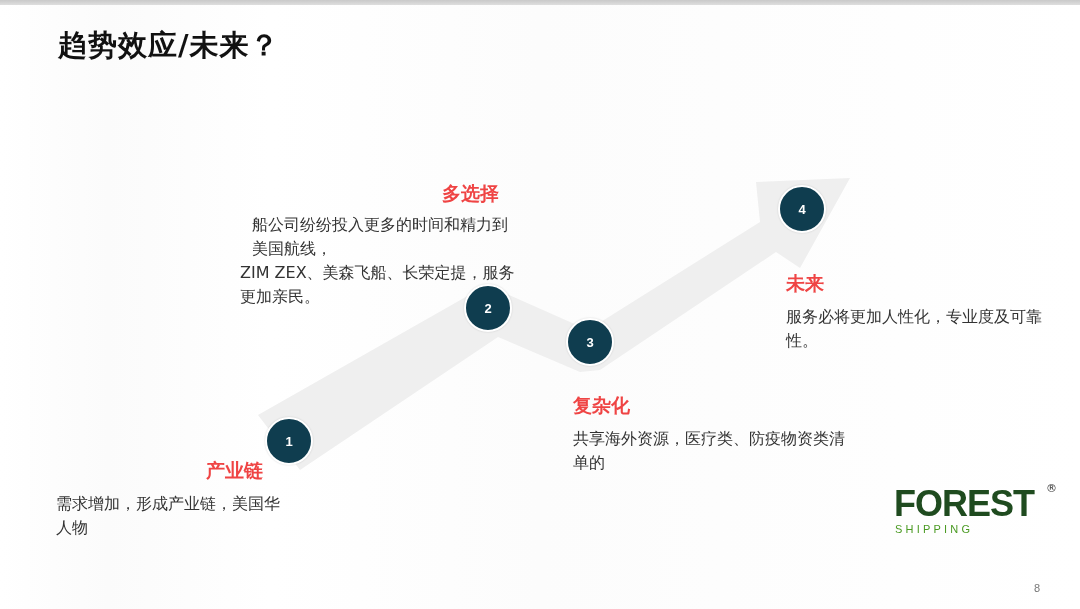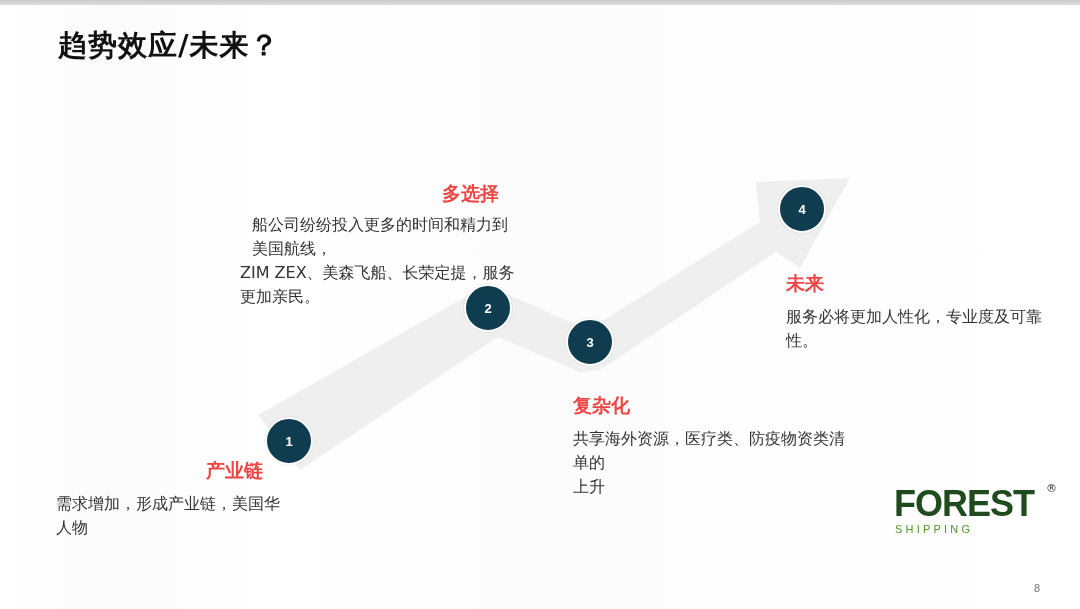--- a/index.html
+++ b/index.html
@@ -89,21 +89,20 @@
 
 <div class="heading" style="left:442px; top:181px;">多选择</div>
 <div class="desc" style="left:240px; top:213px; width:280px;">
   <div style="padding-left:12px;">船公司纷纷投入更多的时间和精力到美国航线，</div>
   <div>ZIM ZEX、美森飞船、长荣定提，服务更加亲民。</div>
 </div>
 
 <div class="heading" style="left:573px; top:393px;">复杂化</div>
 <div class="desc" style="left:573px; top:427px; width:280px;">
   <div>共享海外资源，医疗类、防疫物资类清单的</div>
-  <div>上升</div>
 </div>
 
 <div class="heading" style="left:786px; top:271px;">未来</div>
 <div class="desc" style="left:786px; top:305px; width:260px;">
   <div>服务必将更加人性化，专业度及可靠性。</div>
 </div>
 
 <div class="logo">
   <div class="logo-forest">FOREST</div>
   <div class="logo-reg">®</div>

